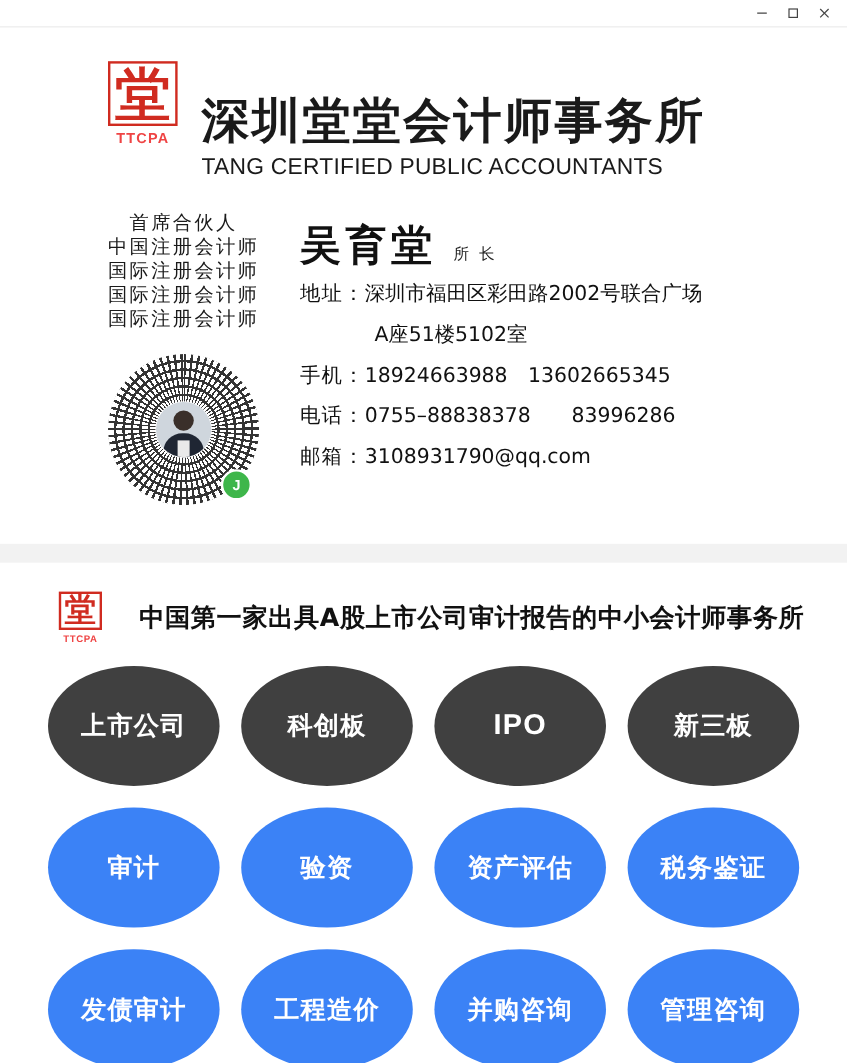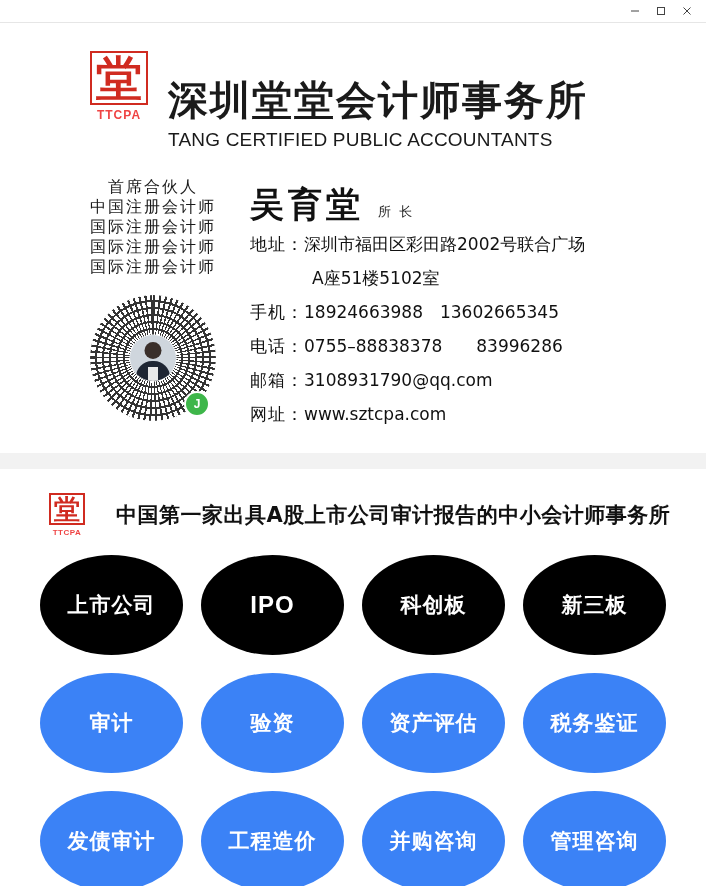--- a/index.html
+++ b/index.html
@@ -282,21 +282,21 @@
     border-radius: 50%;
     display: flex;
     align-items: center;
     justify-content: center;
     color: #ffffff;
     font-family: "DejaVu Sans", sans-serif;
     font-size: 21px;
     font-weight: bold;
     letter-spacing: 1px;
   }
-  .bubble.red { background: #000000; }
+  .bubble.red { background: #404040; }
   .bubble.blue { background: #3b82f6; }
   .bubble.latin { font-family: "Liberation Sans", sans-serif; font-size: 24px; letter-spacing: 1px; }
 </style>
 </head>
 <body>
 
 <div class="window">
 
   <div class="titlebar">
     <div class="winbtn">
@@ -365,45 +365,42 @@
           </div>
           <div class="contact-row">
             <span class="lbl">手机：</span><span>18924663988　13602665345</span>
           </div>
           <div class="contact-row">
             <span class="lbl">电话：</span><span>0755–88838378　　83996286</span>
           </div>
           <div class="contact-row">
             <span class="lbl">邮箱：</span><span>3108931790@qq.com</span>
           </div>
-          <div class="contact-row">
-            <span class="lbl">网址：</span><span>www.sztcpa.com</span>
-          </div>
         </div>
       </div>
 
     </div>
   </div>
 
   <div class="sep"></div>
 
   <div class="card-back">
 
     <div class="back-head">
       <div class="logo logo-small">
         <div class="logo-glyph">堂</div>
         <div class="logo-sub">TTCPA</div>
       </div>
       <div class="slogan">中国第一家出具A股上市公司审计报告的中小会计师事务所</div>
     </div>
 
     <div class="bubble-grid">
       <div class="bubble red">上市公司</div>
+      <div class="bubble red">科创板</div>
       <div class="bubble red latin">IPO</div>
-      <div class="bubble red">科创板</div>
       <div class="bubble red">新三板</div>
 
       <div class="bubble blue">审计</div>
       <div class="bubble blue">验资</div>
       <div class="bubble blue">资产评估</div>
       <div class="bubble blue">税务鉴证</div>
 
       <div class="bubble blue">发债审计</div>
       <div class="bubble blue">工程造价</div>
       <div class="bubble blue">并购咨询</div>

